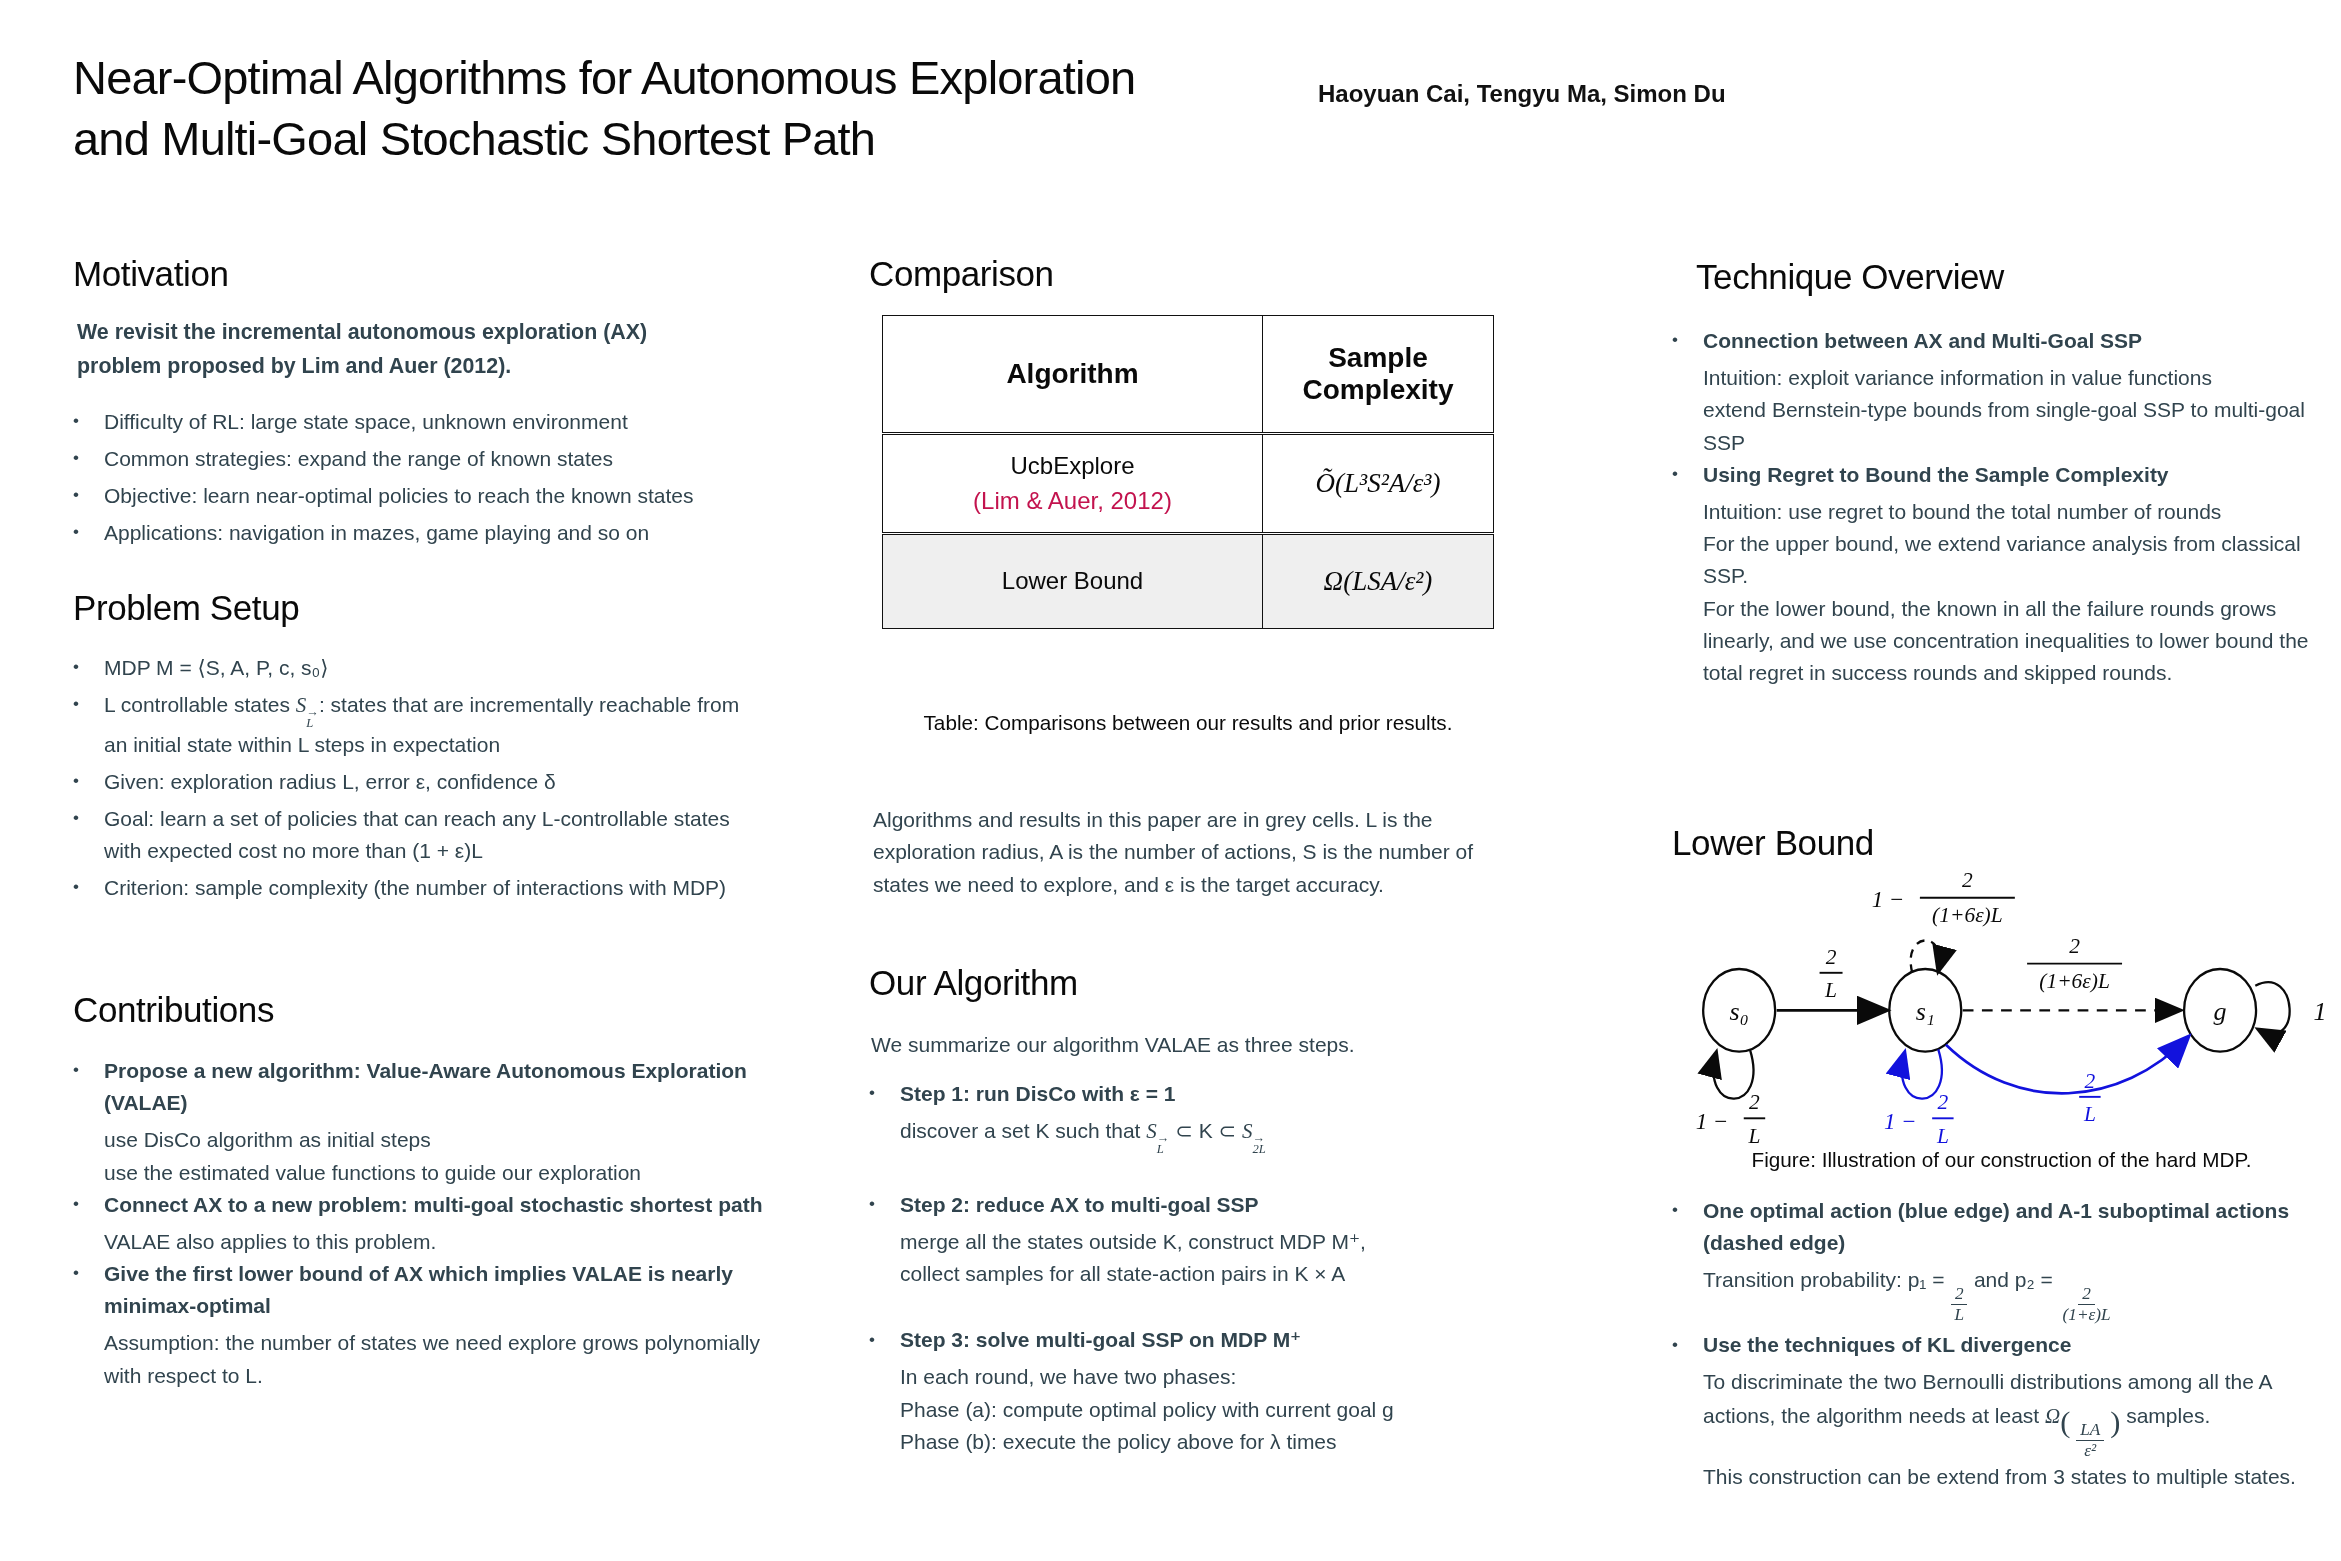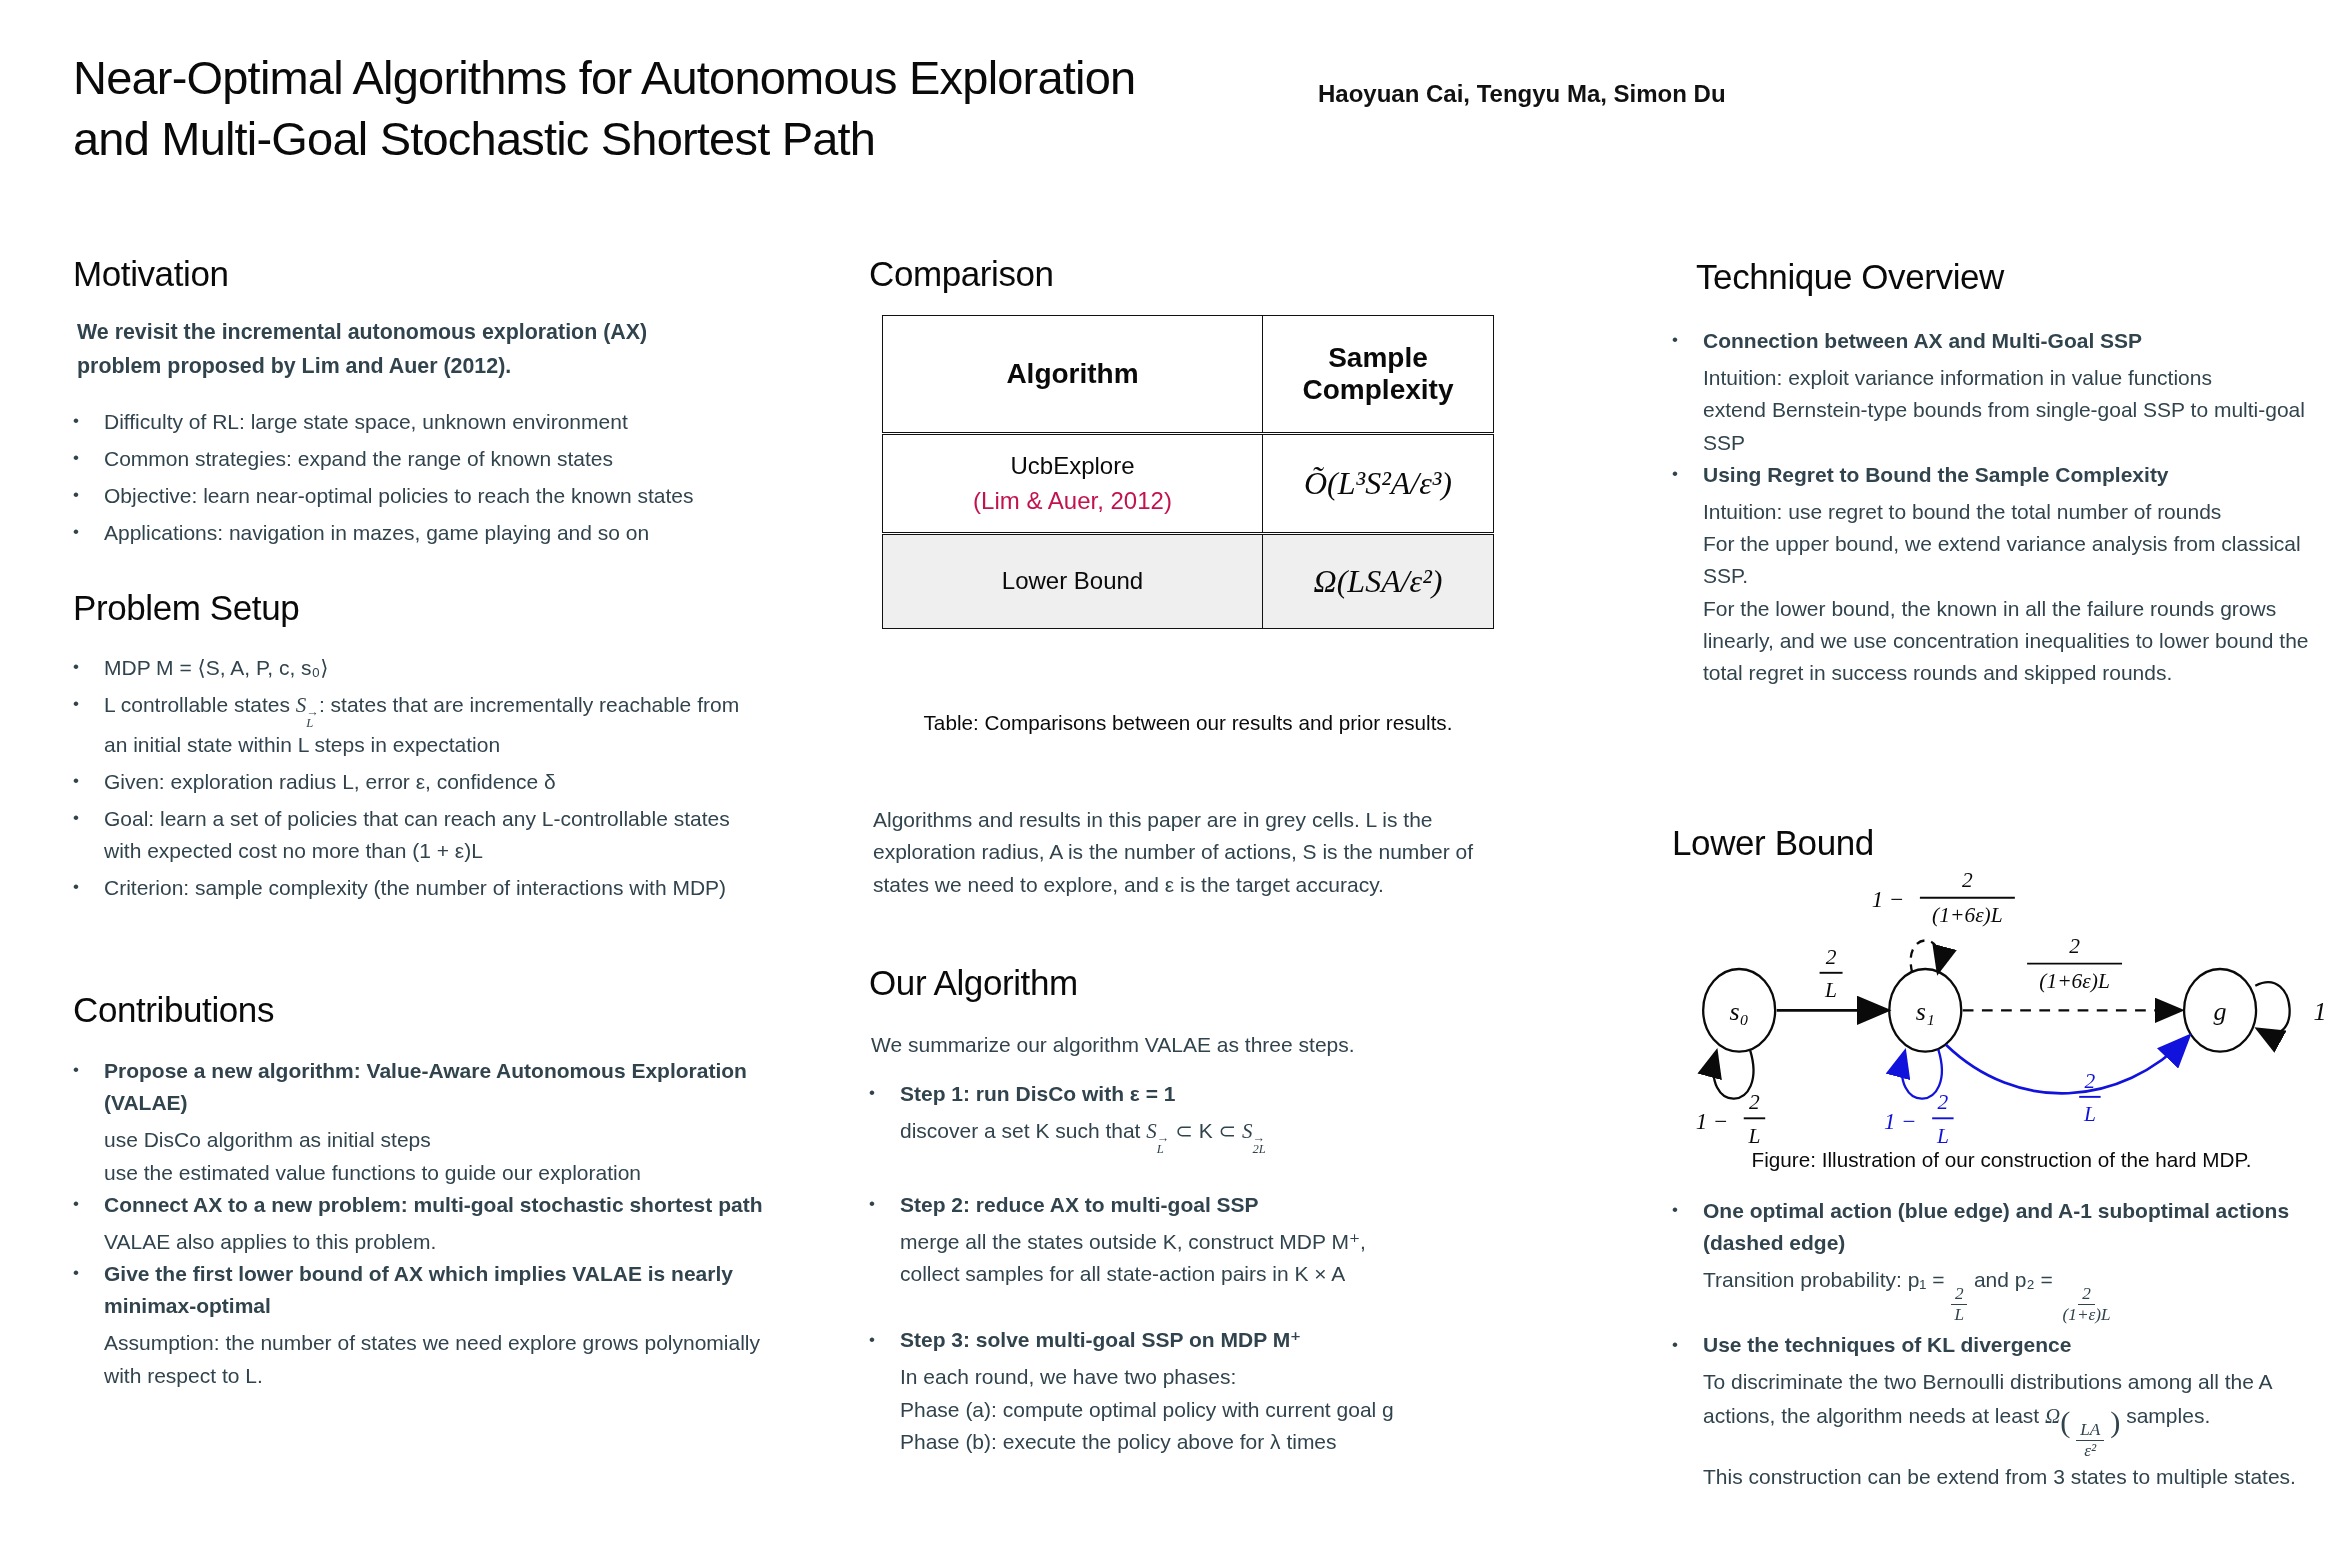--- a/index.html
+++ b/index.html
@@ -30,21 +30,21 @@
   
   table.cmp{border-collapse:collapse;width:612px;background:#fff;}
   table.cmp td{border-left:1.5px solid #111;border-right:1.5px solid #111;text-align:center;vertical-align:middle;}
   table.cmp tr td{border-bottom:3.8px double #111;}
   table.cmp tr.last td{border-bottom:1.5px solid #111;}
   table.cmp tr.hdr td{border-top:1.5px solid #111;}
   .thd{font-size:28px;font-weight:700;color:#0a0a0a;padding:26px 23px;}
   .alg{font-size:24px;color:#0a0a0a;padding:13.8px 6.1px;line-height:1.45;}
   .cite{color:#C3134E;}
   .mono{font-family:"DejaVu Sans Mono",monospace;font-size:22px;}
-  .cx{font-family:"Liberation Serif","DejaVu Serif",serif;font-style:italic;font-size:32px;color:#0a0a0a;}
+  .cx{font-family:"Liberation Serif","DejaVu Serif",serif;font-style:italic;font-size:27px;color:#0a0a0a;}
   tr.grey td{background:#EFEFEF;}
   .caption{font-size:20.7px;color:#0a0a0a;}
   svg text{font-family:"Liberation Serif","DejaVu Serif",serif;font-style:italic;fill:#0a0a0a;}
   svg .lbl{font-size:28px;}
   svg .pfx{font-size:30px;}
   svg .st{font-size:34px;}
   svg .blue{fill:#1212DD;}
 </style>
 </head>
 <body>

